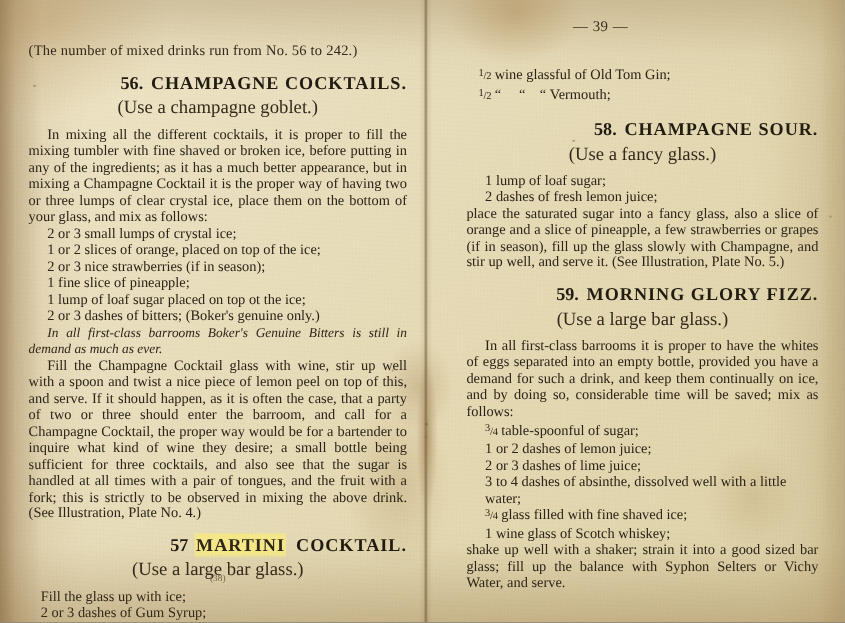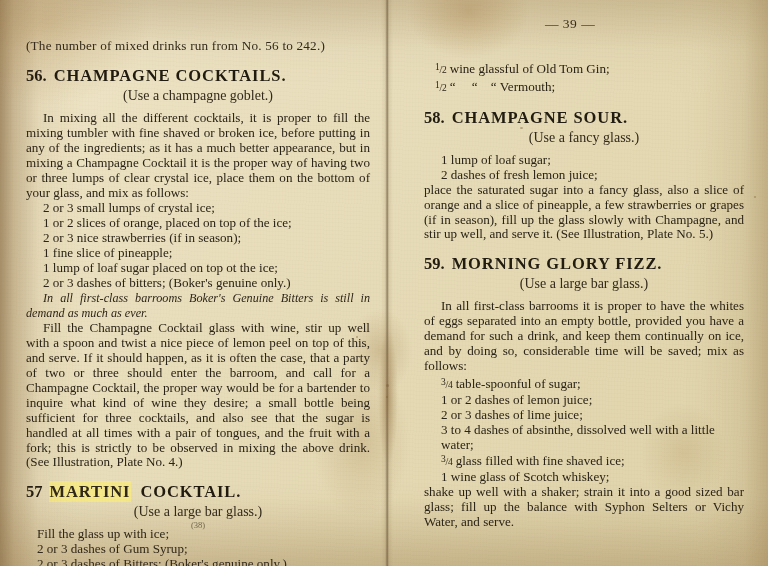--- a/index.html
+++ b/index.html
@@ -62,21 +62,21 @@
   #gutter-stain {
     position: absolute;
     left: 376px; top: 292px; width: 22px; height: 210px;
     pointer-events: none;
     background: radial-gradient(ellipse 14px 95px at 55% 50%, rgba(128,88,42,0.38), rgba(128,88,42,0) 72%);
   }
 
   .page-num {
     position: absolute;
     top: 16px;
-    left: 400px;
+    left: 376px;
     width: 340px;
     text-align: center;
     font-size: 13.5px;
     letter-spacing: .5px;
     color: #33291c;
   }
 
   .col {
     position: absolute;
     top: 38px;
@@ -89,33 +89,33 @@
     text-align: left;
     letter-spacing: .2px;
     color: #31281b;
     margin: 0 0 12px 0;
     white-space: nowrap;
   }
 
   h2.recipe-title {
     font-size: 16.5px;
     font-weight: 700;
-    text-align: left;
+    text-align: right;
     letter-spacing: .9px;
     margin: 12px 0 2px 0;
     color: #211b11;
   }
   h2.recipe-title .num { margin-right: 7px; letter-spacing: 0; }
   h2.recipe-title .hl {
     background: #f6e98c;
     box-shadow: 0 0 0 1px #f6e98c;
     color: #30281a;
   }
   .glass-note {
-    font-size: 14px;
+    font-size: 17px;
     text-align: center;
     margin: 0 0 7px 0;
     color: #332a1c;
   }
 
   p.body {
     font-size: 13.1px;
     line-height: 14.9px;
     text-align: justify;
     text-align-last: left;

